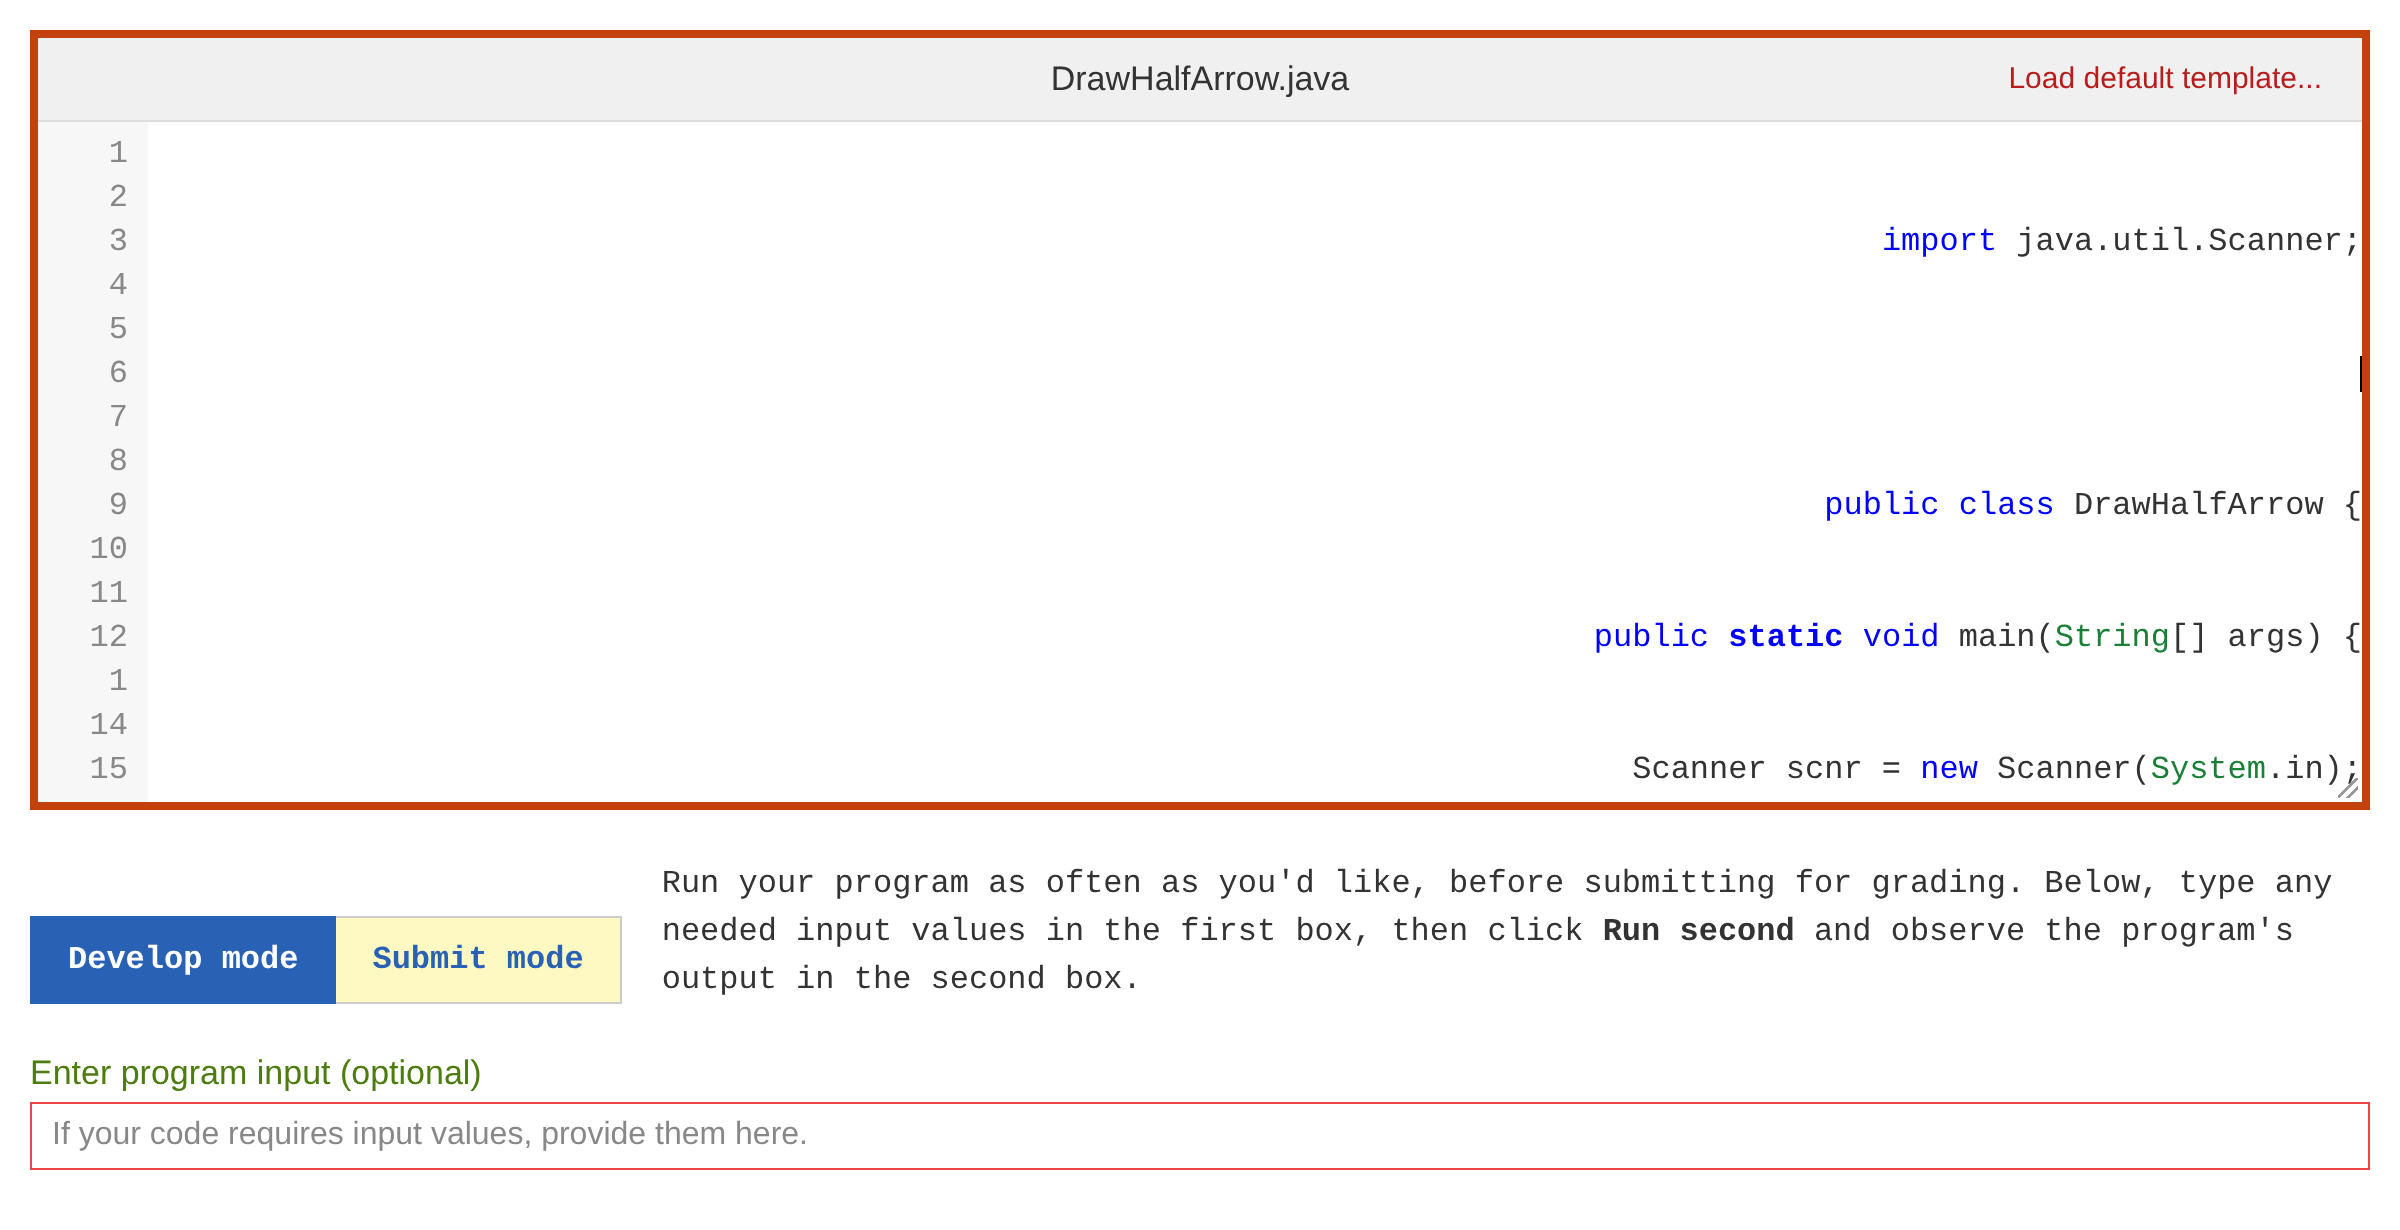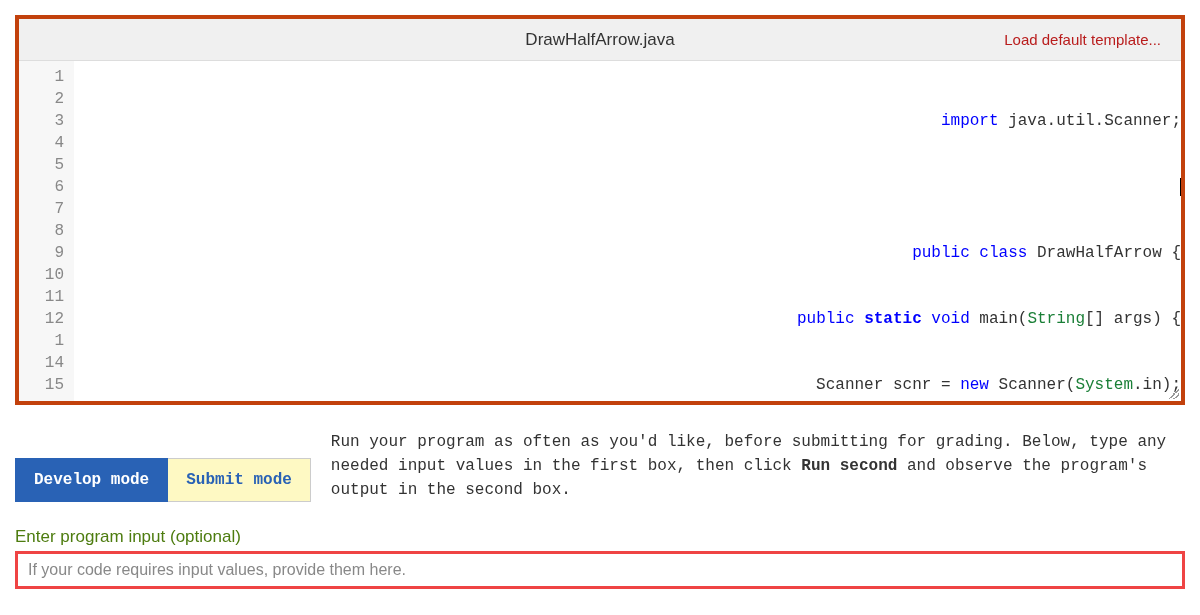--- a/index.html
+++ b/index.html
@@ -130,21 +130,21 @@
     }
     .input-label {
       font-size: 17px;
       color: #4d7c0f;
       margin-bottom: 4px;
     }
     .input-field {
       width: 100%;
       padding: 7px 10px;
       font-size: 16px;
-      border: 3px solid #ef4444;
+      border: 1px solid #ef4444;
       color: #333;
       font-family: inherit;
     }
     .input-field::placeholder {
       color: #888;
     }
   </style>
 </head>
 <body>
 

